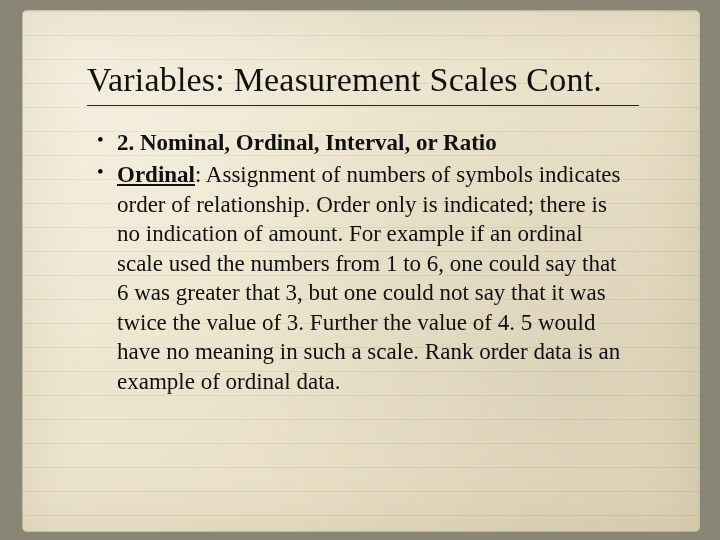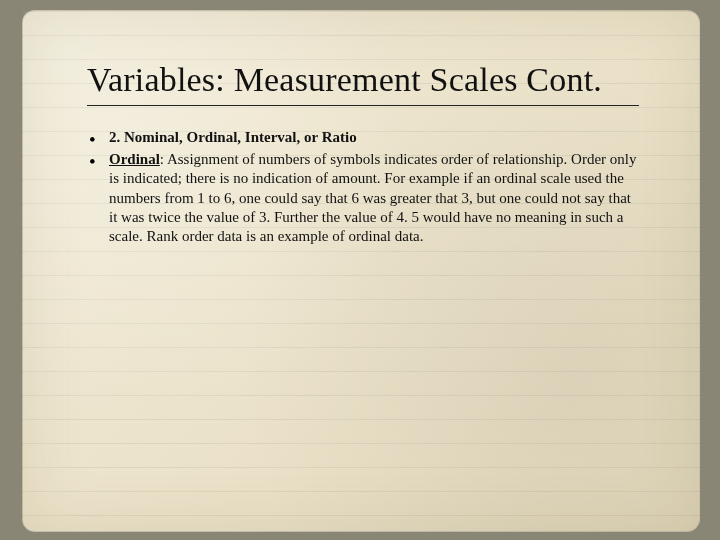--- a/index.html
+++ b/index.html
@@ -22,21 +22,21 @@
     background:
       repeating-linear-gradient(
         to bottom,
         rgba(0,0,0,0.06) 0px,
         rgba(0,0,0,0.06) 1px,
         transparent 1px,
         transparent 24px
       ),
       linear-gradient(135deg, #f3eedd 0%, #ece4cc 40%, #e8dfc5 70%, #e2d8bb 100%);
     box-shadow: inset 0 0 60px rgba(120,100,60,0.15);
-    border-radius: 13px;
+    border-radius: 5px;
     border: 1px solid rgba(0,0,0,0.15);
   }
   .paper::before {
     
     content: "";
     position: absolute;
     inset: 0;
     background:
       radial-gradient(circle at 20% 30%, rgba(255,255,255,0.2), transparent 40%),
       radial-gradient(circle at 80% 70%, rgba(0,0,0,0.05), transparent 50%);
@@ -53,23 +53,23 @@
     margin: 0 0 6px 0;
     letter-spacing: 0.2px;
   }
   .rule {
     border: none;
     border-top: 1.5px solid #222;
     margin: 4px 0 22px 0;
   }
   ul.bullets {
     list-style: none;
-    margin: 0;
+    margin: 8px;
     padding: 0;
-    font-size: 15px;
+    font-size: 23px;
     line-height: 1.28;
   }
   ul.bullets > li {
     position: relative;
     padding-left: 22px;
     margin: 0 0 3px 0;
   }
   ul.bullets > li::before {
     content: "•";
     position: absolute;

